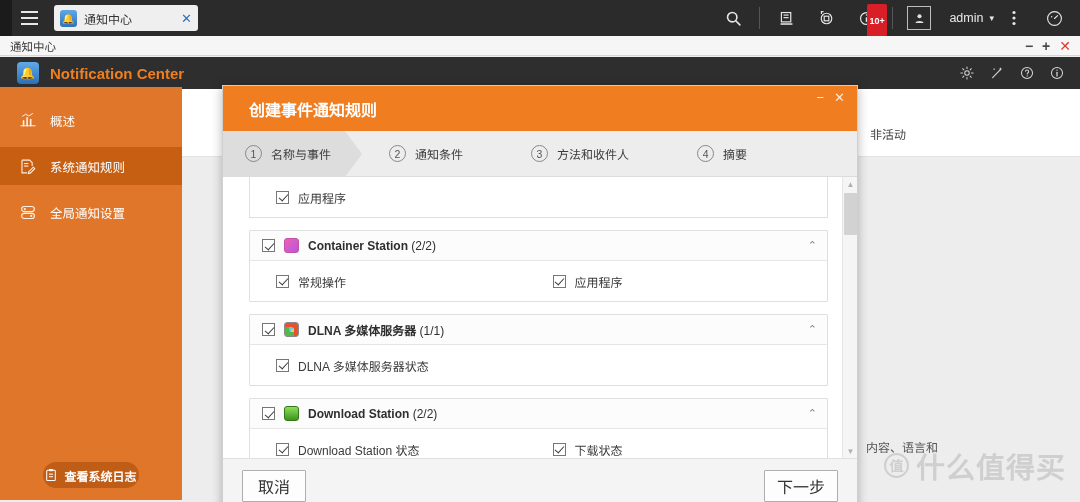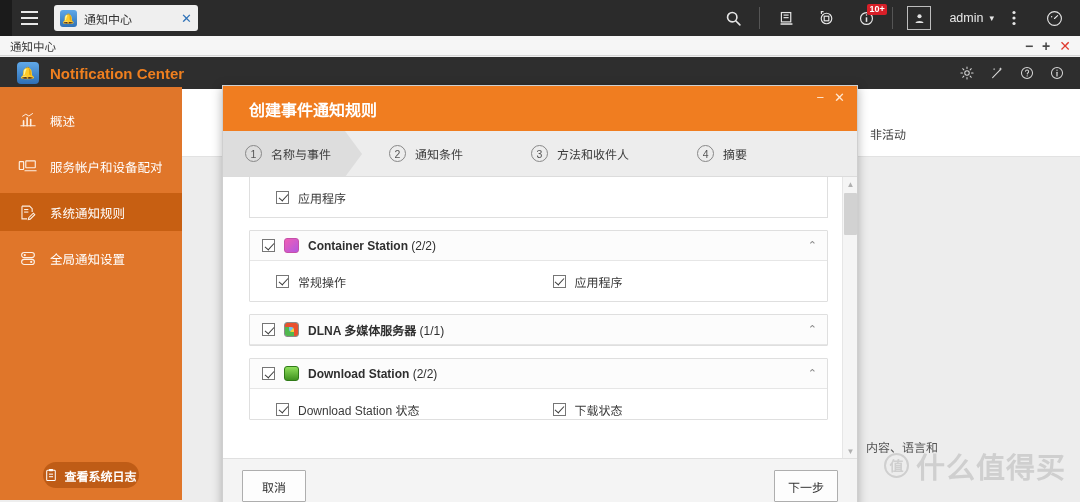--- a/index.html
+++ b/index.html
@@ -101,21 +101,21 @@
     background: #555;
     margin: 0 6px;
   }
   .badge {
     position: absolute;
     top: 4px; left: 21px;
     background: #d81f28;
     color: #fff;
     font-size: 9px;
     line-height: 11px;
-    padding: 0 2px;
+    padding: 12px 2px;
     border-radius: 2px;
     font-weight: bold;
   }
   .tb-user {
     width: 24px; height: 24px;
     border: 1px solid #bdbdbd;
     display: flex; align-items: center; justify-content: center;
     color: #e0e0e0;
   }
   .tb-username {
@@ -528,21 +528,21 @@
     display: flex;
     align-items: center;
     padding: 0 19px;
     flex: 0 0 auto;
   }
   .btn {
     min-width: 64px;
     height: 25px;
     border: 1px solid #aeaeae;
     background: #fdfdfd;
-    font-size: 12px;
+    font-size: 16px;
     color: #333;
     display: flex;
     align-items: center;
     justify-content: center;
     cursor: pointer;
     border-radius: 1px;
     padding: 15px 12px;
   }
   .btn.next { margin-left: auto; }
 
@@ -684,30 +684,20 @@
           <line x1="5" y1="15.5" x2="5" y2="10" stroke-width="1.8" stroke-linecap="round"></line>
           <line x1="9" y1="15.5" x2="9" y2="6.5" stroke-width="1.8" stroke-linecap="round"></line>
           <line x1="13" y1="15.5" x2="13" y2="8.5" stroke-width="1.8" stroke-linecap="round"></line>
           <path d="M3.5 5 L7.5 2.5 L11 4.5 L15.5 1.5" stroke-width="1.1"></path>
         </svg>
       </div>
       <div class="side-label">概述</div>
     </div>
 
 
-    <div class="side-item">
-      <div class="side-ico">
-        <svg width="19" height="16" viewBox="0 0 22 18" fill="none" stroke="currentColor" stroke-width="1.3">
-          <rect x="1.5" y="4" width="5" height="9" rx="0.6"></rect>
-          <rect x="9" y="3" width="11" height="8" rx="0.6"></rect>
-          <line x1="8" y1="14.5" x2="21" y2="14.5" stroke-linecap="round"></line>
-        </svg>
-      </div>
-      <div class="side-label">服务帐户和设备配对</div>
-    </div>
 
     <div class="side-item active">
       <div class="side-ico">
         <svg width="17" height="17" viewBox="0 0 20 20" fill="none" stroke="currentColor" stroke-width="1.3">
           <path d="M3.5 2.5 h9 l3 3 v4"></path>
             <path d="M3.5 2.5 v15 h6"></path>
           <line x1="6" y1="6.5" x2="11" y2="6.5"></line>
             <line x1="6" y1="9.5" x2="11" y2="9.5"></line>
           <path d="M16.8 10.8 l1.7 1.7 -5.3 5.3 -2.2 0.5 0.5-2.2z"></path>
         </svg>
@@ -810,20 +800,26 @@
             <span class="appicon" style="background:
                      linear-gradient(135deg,#6fc4f0 0 50%,#f3d13b 50% 100%);
                      border:1px solid #8a8a8a;
                      box-shadow: inset -5px 5px 0 -1px #e8512e, inset 5px -5px 0 -1px #51b84e;"></span>
             <span class="grp-title">
               <b>DLNA 多媒体服务器</b>
               <span>(1/1)</span>
             </span>
             <span class="chev">⌃</span>
           </div>
+          <div class="group-body">
+            <div class="sub-item">
+              <span class="cb"></span>
+              <span class="sub-label">DLNA 多媒体服务器状态</span>
+            </div>
+          </div>
         </div>
 
         <div class="group" style="margin-bottom:0;">
           <div class="group-head">
             <span class="cb"></span>
             <span class="appicon" style="background:linear-gradient(#8ede5a,#3f9220);border:1px solid #2f7a17;"></span>
             <span class="grp-title">
               <b>Download Station</b>
               <span>(2/2)</span>
             </span>

